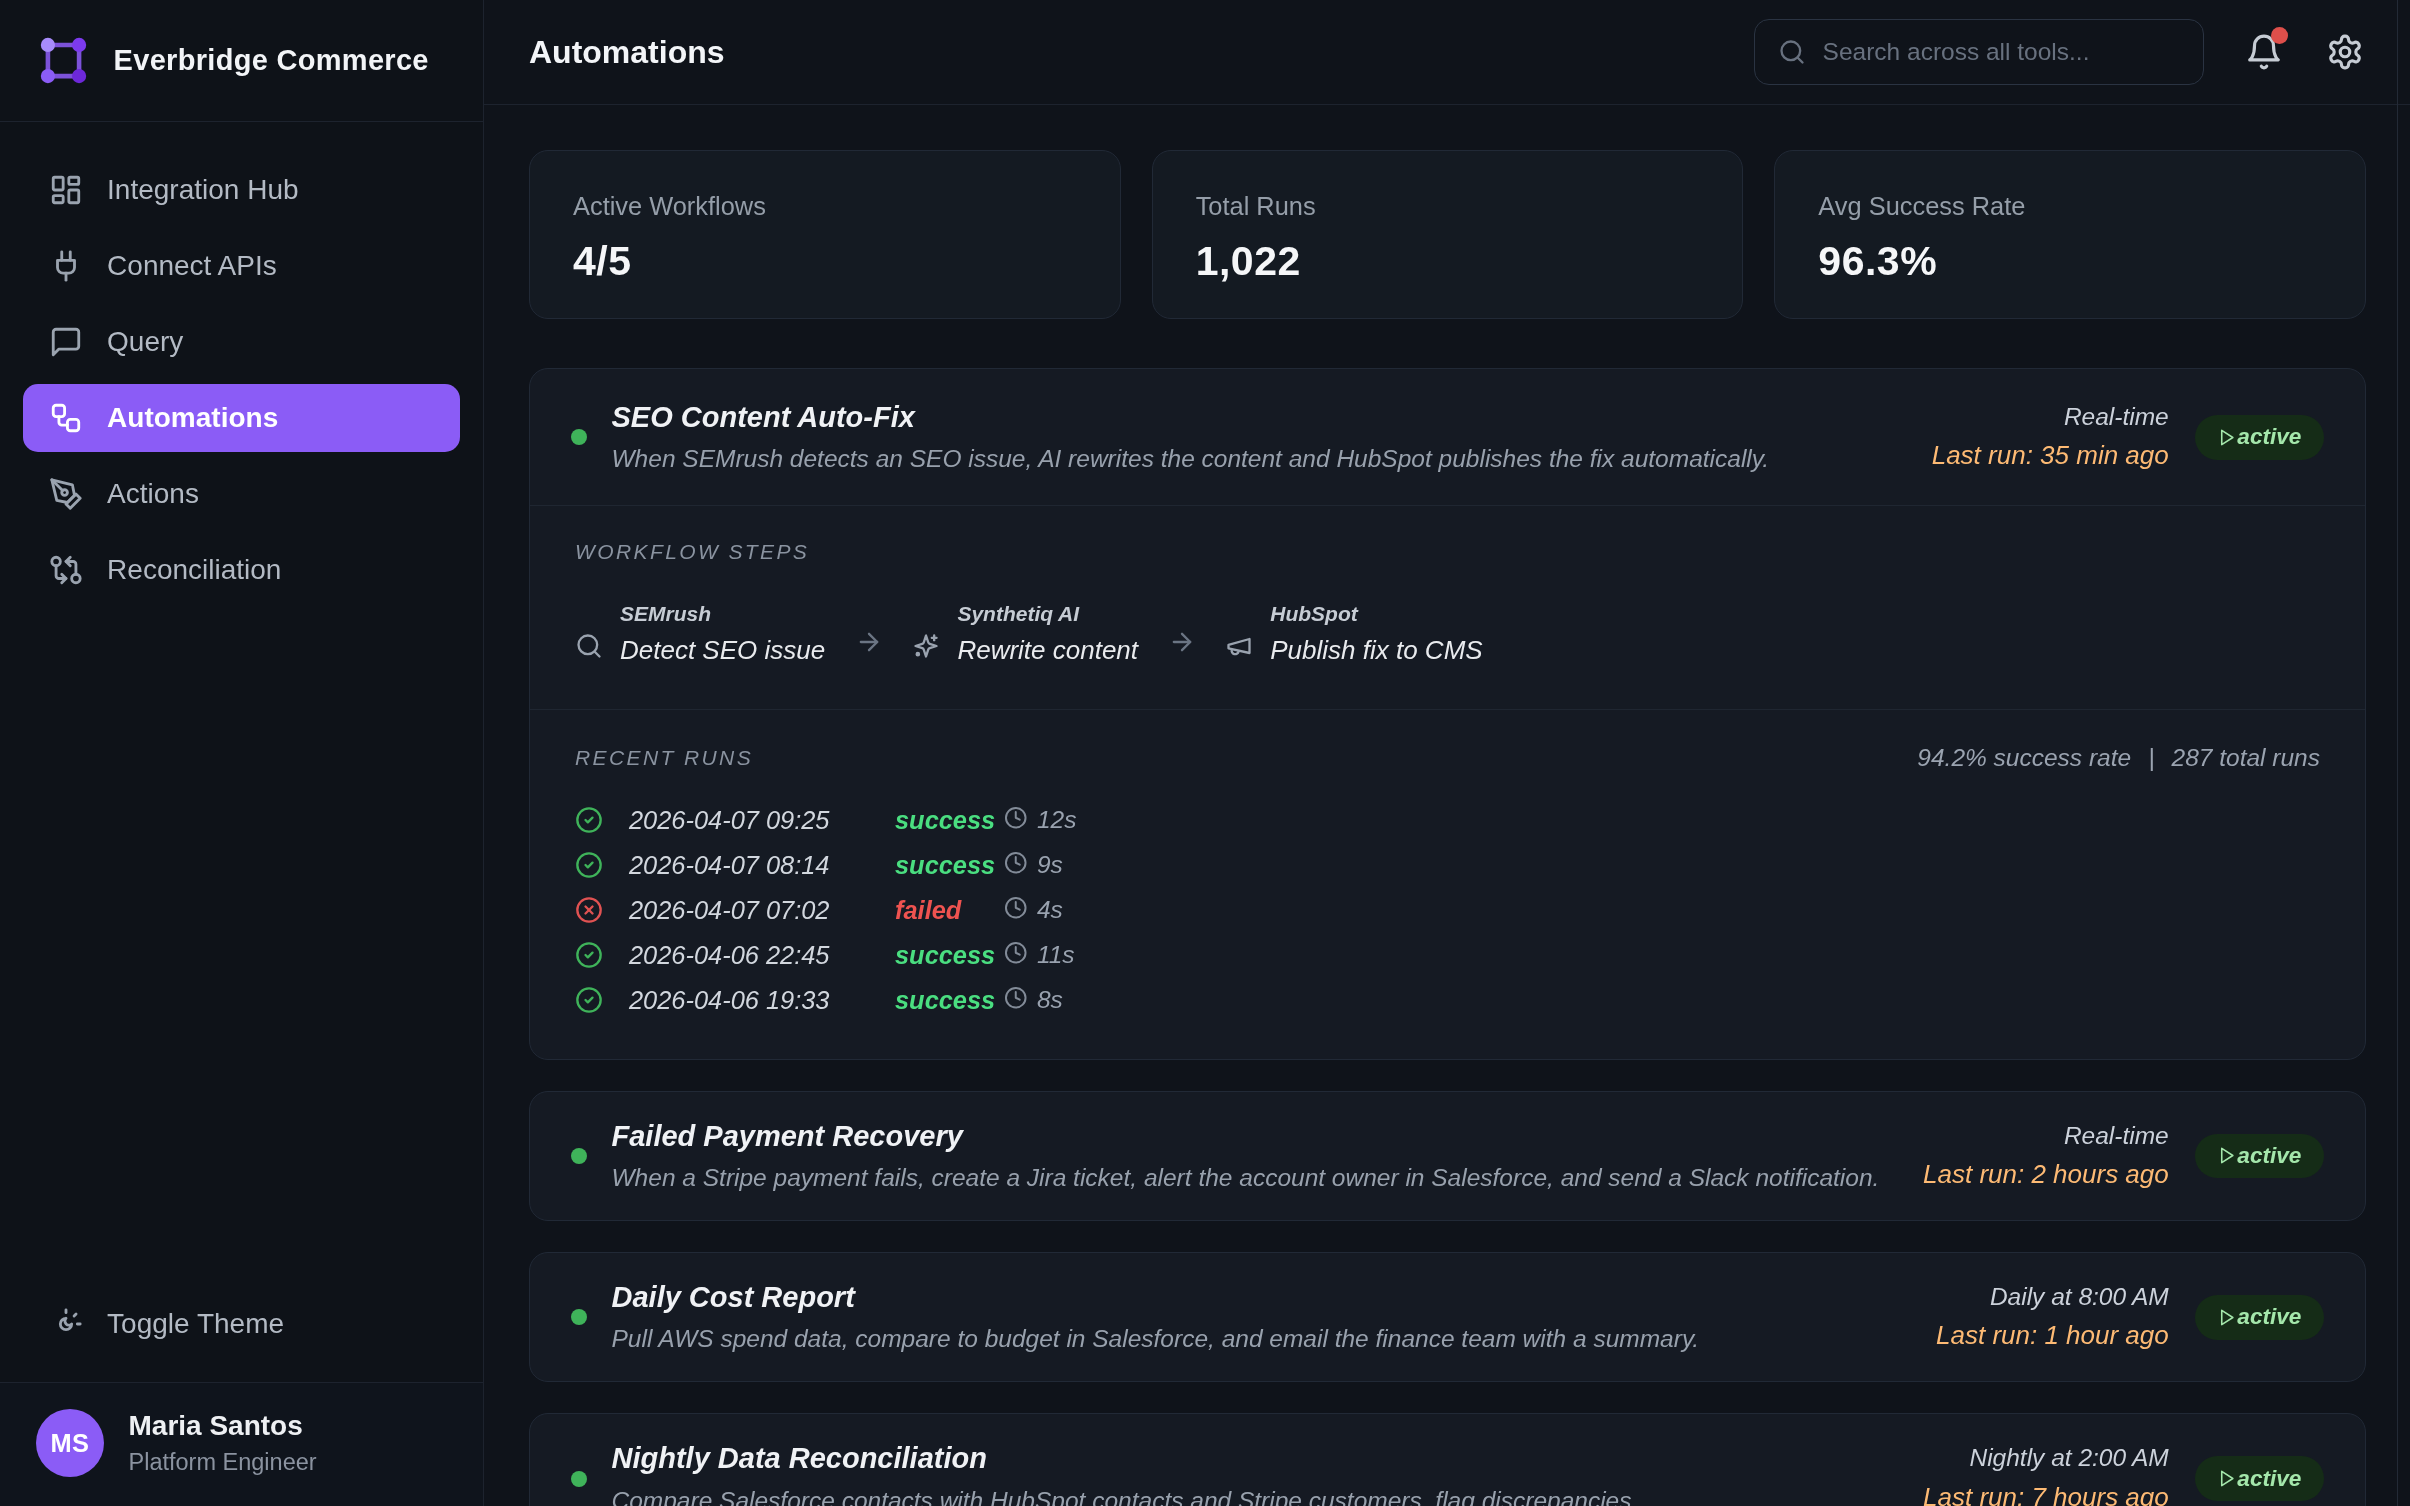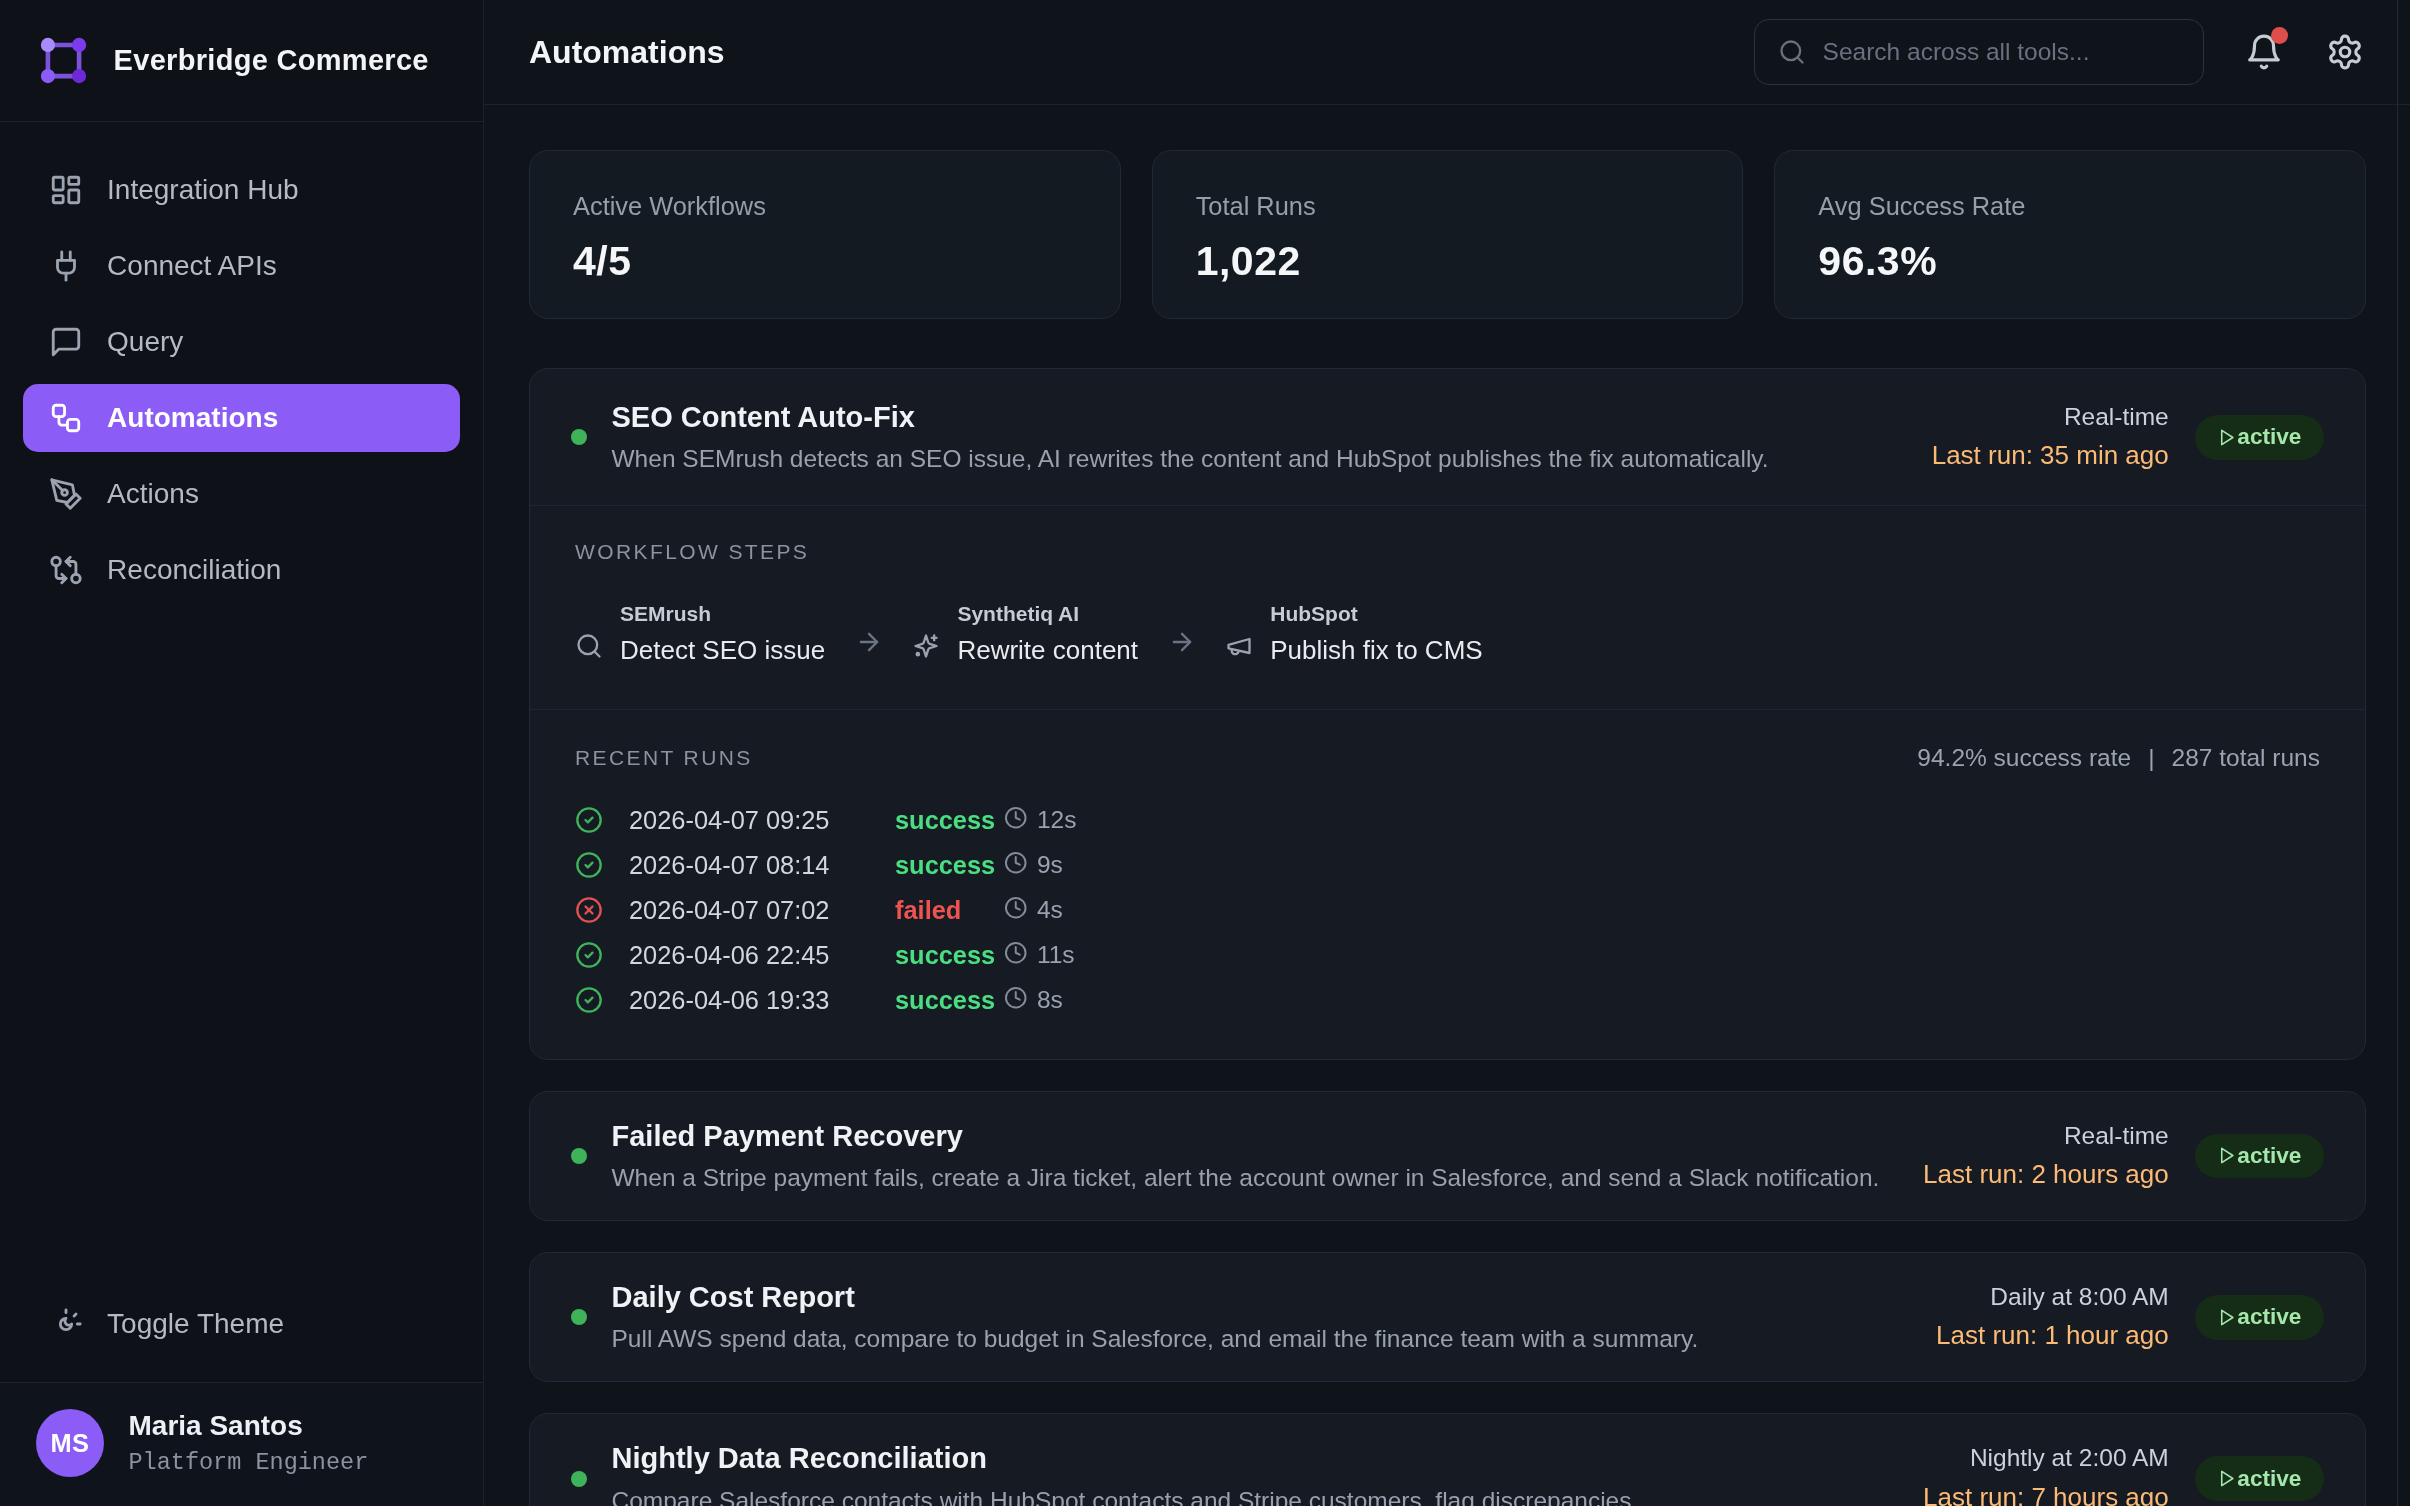--- a/index.html
+++ b/index.html
@@ -24,21 +24,21 @@
   .nav-item .nav-ic { width:34px; height:34px; color:#9aa3af; flex:none; }
   .nav-item.active { background:#8b5cf6; color:#ffffff; font-weight:600; }
   .nav-item.active .nav-ic { color:#ffffff; }
 
   .side-bottom { margin-top:auto; }
   .toggle-item { margin:0 22.6px 24.5px; height:68px; border-radius:15px; display:flex; align-items:center; gap:24.5px; padding:0 26px; color:#b3bac4; font-size:28px; cursor:pointer; }
   .toggle-item .nav-ic { width:34px; height:34px; color:#9aa3af; flex:none; }
   .user-row { border-top:0.9px solid #1d232e; padding:26px 36px 30px; display:flex; align-items:center; gap:24.5px; background:#0f141c; }
   .avatar { width:68px; height:68px; border-radius:50%; background:#8b5cf6; color:#fff; font-size:25.4px; font-weight:700; display:flex; align-items:center; justify-content:center; flex:none; letter-spacing:0.5px; }
   .user-name { font-size:28px; font-weight:700; color:#eef0f3; margin-bottom:7.5px; }
-  .user-role { font-size:23.5px; color:#8b93a0;font-family:Liberation Mono, monospace; }
+  .user-role { font-size:23.5px; color:#8b93a0; }
 
   
   .main { flex:1; display:flex; flex-direction:column; min-width:0; }
   .top-header { height:105px; flex:none; border-bottom:0.9px solid #1d232e; display:flex; align-items:center; padding:0 45px; gap:38px; }
   .page-title { font-size:32px; font-weight:700; color:#f3f5f8; margin-right:auto; }
   .search-box { width:450px; height:66px; border:1.9px solid #2a3342; border-radius:15px; display:flex; align-items:center; gap:17px; padding:0 22.6px; color:#68717f; }
   .search-box .s-ic { width:28px; height:28px; flex:none; }
   .search-box input { flex:1; min-width:0; background:transparent; border:none; outline:none; color:#d5dae2; font-size:24.5px; font-family:"Liberation Sans", sans-serif; }
   .search-box input::placeholder { color:#68717f; }
   .icon-btn { position:relative; width:43px; height:43px; display:flex; align-items:center; justify-content:center; color:#c6ccd4; cursor:pointer; background:none; border:none; }
@@ -47,21 +47,21 @@
 
   .content { padding:45px 45px 0; flex:1; overflow:hidden; }
 
   
   .stats-row { display:flex; gap:31px; margin-bottom:49px; }
   .stat-card { flex:1; height:169px; background:#141a22; border:1.9px solid #212936; border-radius:19px; padding:41px 43px; }
   .stat-label { font-size:25.4px; color:#959ea9; }
   .stat-value { font-size:41px; font-weight:700; color:#f5f6f8; margin-top:17px; letter-spacing:0.5px; }
 
   
-  .auto-card { background:#151a23; border:1.9px solid #212936; border-radius:19px; margin-bottom:31px; cursor:pointer; }
+  .auto-card { background:#151a23; border:1.9px solid #212936; border-radius:19px; margin-bottom:31px; cursor:pointer;font-style:italic; }
   .auto-header { display:flex; align-items:center; padding:28px 41px; }
   .exp .auto-header { padding:32px 41px; }
   .status-dot { width:16px; height:16px; border-radius:50%; background:#3fb35a; margin-right:24.5px; flex:none; }
   .auto-text { flex:1; min-width:0; padding-right:28px; }
   .auto-title { font-size:29px; font-weight:700; color:#f0f2f5; margin-bottom:11.3px; }
   .auto-desc { font-size:24.5px; color:#98a1ad; }
   .auto-meta { text-align:right; margin-right:26px; flex:none; }
   .meta-schedule { font-size:24.5px; color:#ccd2db; margin-bottom:9.4px; }
   .meta-lastrun { font-size:26px; color:#fdba74; }
   .badge { display:flex; align-items:center; gap:1px; background:#152c17; color:#a4e7ab; font-size:22.6px; font-weight:600; padding:9.4px 22.6px; border-radius:941px; flex:none; }

